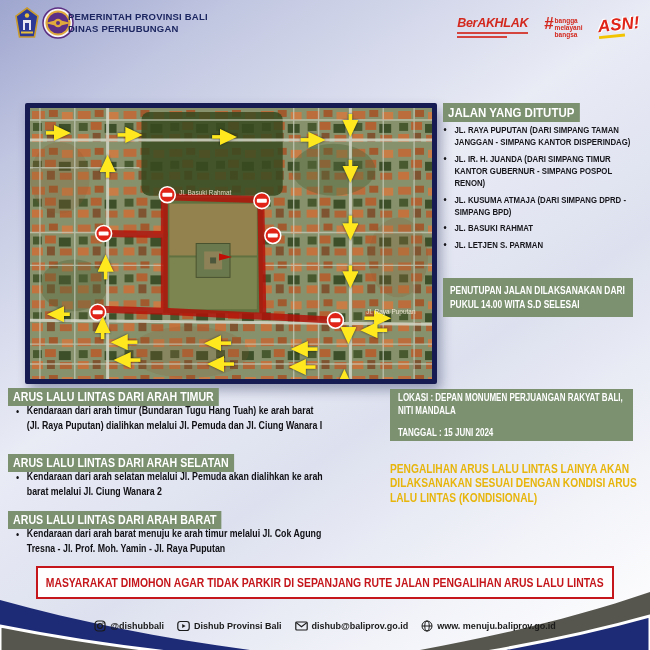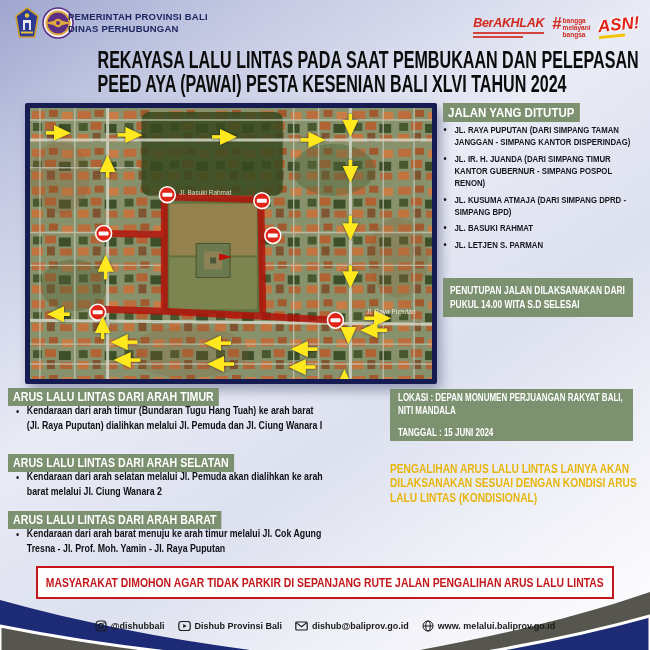--- a/index.html
+++ b/index.html
@@ -6,21 +6,21 @@
   body { font-family:"Liberation Sans", sans-serif; background:#888; }
   #page {
     position:relative; width:650px; height:650px; overflow:hidden; margin:0 auto;
     background:linear-gradient(145deg,#9fa6cf 0%,#c3c8e2 16%,#e9ebf5 42%,#dde1ef 62%,#f2f3f9 82%,#ffffff 100%);
   }
   .abs { position:absolute; }
   .pre { white-space:pre-line; }
   
   .org-text { left:68px; top:11px; color:#1c2660; font-weight:700; font-size:9.5px; line-height:1.25; letter-spacing:.2px; }
   .gov-logo { top:7px; }
-  .brand-right { top:16px; display:flex; align-items:flex-start; gap:8px; right:10px; }
+  .brand-right { top:16px; display:flex; align-items:flex-start; gap:16px; right:10px; }
   .berakhlak { color:#d3281e; font-weight:900; font-size:12.5px; font-style:italic; letter-spacing:-.3px; position:relative; }
   .berakhlak .tag1,.berakhlak .tag2 { height:2px; background:#d3281e; margin-top:2px; opacity:.85; }
   .berakhlak .tag2 { width:70%; }
   .hashtag-wrap { display:flex; gap:1px; color:#d3281e; }
   .hash-glyph { font-size:17px; font-weight:900; line-height:.9; }
   .hash-words { font-size:6.5px; font-weight:900; line-height:1.05; margin-top:2px; }
   .asn-badge { transform:rotate(-6deg); color:#e02417; font-weight:900; font-style:italic; font-size:17px;
                text-shadow:1px 1px 0 #fff, -1px -1px 0 #fff; line-height:1; }
   .asn-bar { width:26px; height:3px; background:#f2c400; margin-top:1px; }
   
@@ -99,24 +99,20 @@
         <div>melayani</div>
         <div>bangsa</div>
       </div>
     </div>
     <div class="asn-badge">
       <span>ASN!</span>
       <div class="asn-bar"></div>
     </div>
   </div>
 
-  <div class="abs title">
-    <span class="tline">REKAYASA LALU LINTAS PADA SAAT PEMBUKAAN DAN PELEPASAN</span>
-    <span class="tline">PEED AYA (PAWAI) PESTA KESENIAN BALI XLVI TAHUN 2024</span>
-  </div>
 
   <div class="abs map-frame">
     <svg viewBox="0 0 404 272" preserveAspectRatio="none">
       <defs>
         <pattern id="urban" width="46" height="38" patternUnits="userSpaceOnUse">
           <rect width="46" height="38" fill="#87926c"></rect>
           <rect x="2" y="3" width="13" height="8" fill="#bc6d3c"></rect>
           <rect x="19" y="2" width="9" height="7" fill="#a05a2e"></rect>
           <rect x="32" y="4" width="11" height="8" fill="#c87c46"></rect>
           <rect x="3" y="15" width="9" height="8" fill="#49592f"></rect>
@@ -319,17 +315,17 @@
           <path d="M1.2,2.6 L6.5,6.8 L11.8,2.6"></path>
       </svg>
       <span>dishub@baliprov.go.id</span>
     </div>
     <div class="contact">
       <svg width="12" height="12" viewBox="0 0 12 12" fill="none" stroke="#1a1a1a" stroke-width="1">
         <circle cx="6" cy="6" r="5"></circle>
           <ellipse cx="6" cy="6" rx="2.2" ry="5"></ellipse>
           <line x1="1" y1="6" x2="11" y2="6"></line>
       </svg>
-      <span>www. melalui.baliprov.go.id</span>
+      <span>www. menuju.baliprov.go.id</span>
     </div>
   </div>
 
 </div>
 
 </body></html>

